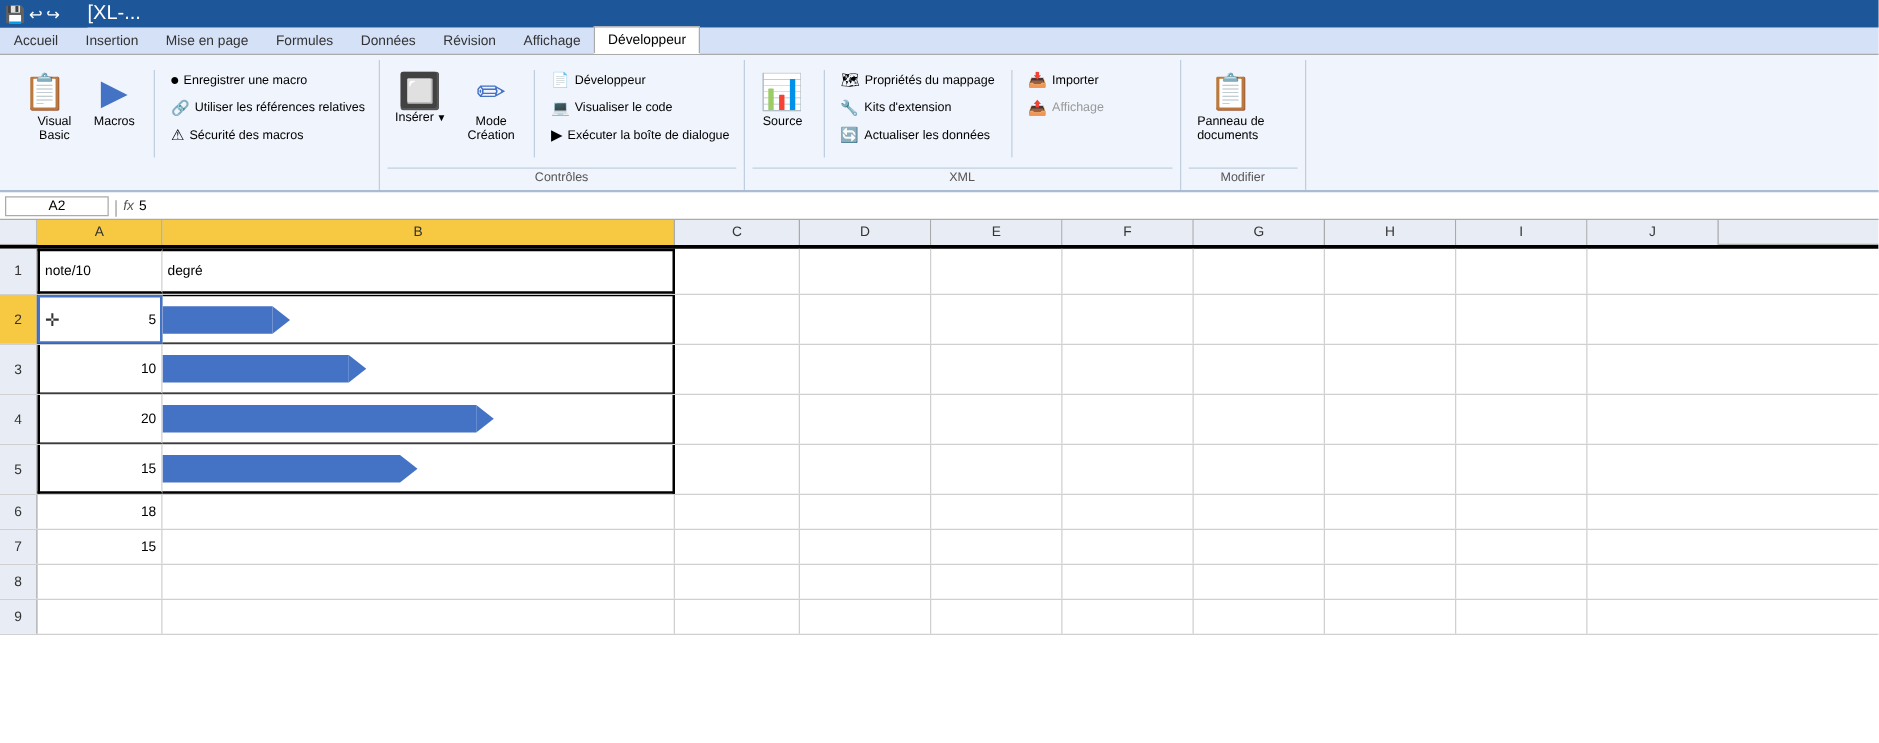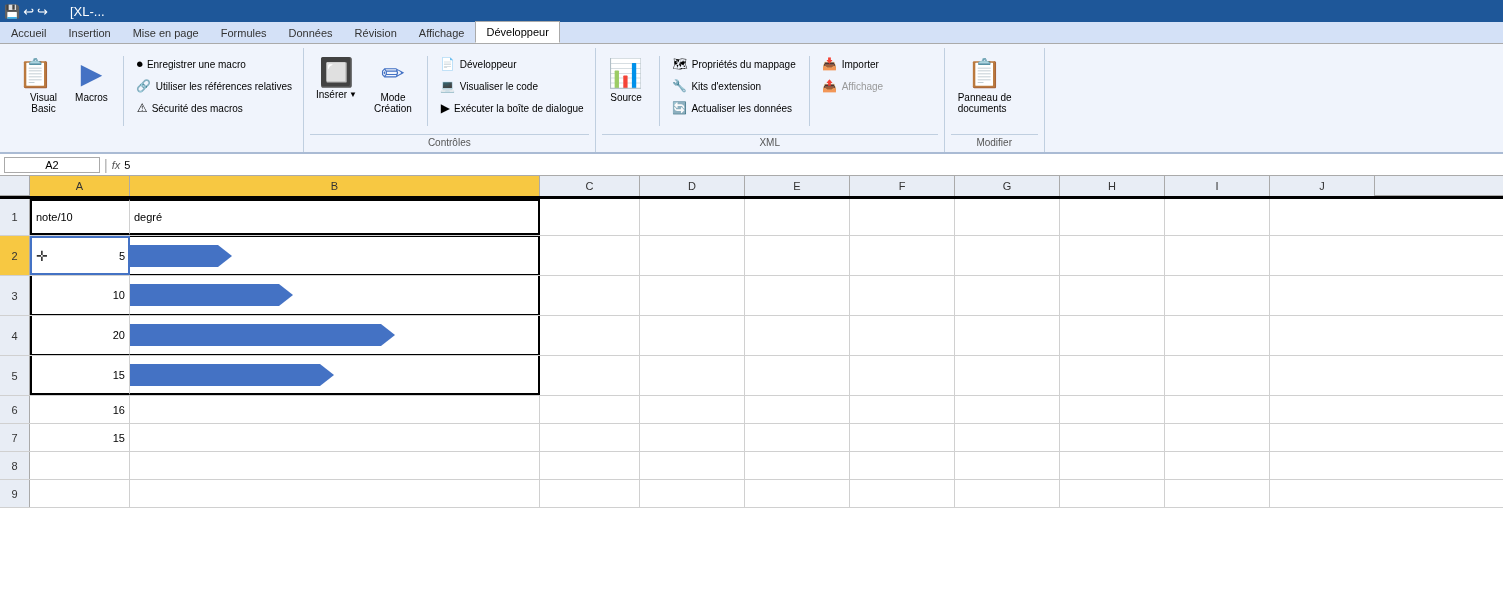--- a/index.html
+++ b/index.html
@@ -86,21 +86,21 @@
     .formula-bar {
       display: flex;
       align-items: center;
       height: 22px;
       border-bottom: 1px solid #aaa;
       background: #fff;
       padding: 0 4px;
       gap: 4px;
     }
     .cell-ref-box {
-      width: 96px;
+      width: 83px;
       border: 1px solid #aaa;
       padding: 1px 4px;
       font-size: 11px;
       text-align: center;
     }
     .formula-divider { color: #aaa; font-size: 14px; }
     .fx-label { color: #555; font-size: 11px; font-style: italic; }
     .formula-input { flex: 1; font-size: 11px; border: none; outline: none; }
 
     
@@ -234,21 +234,21 @@
   </style>
 </head>
 <body>
 
 <div style="position:relative; height:22px; background:#1e5799; display:flex; align-items:center; padding-left:70px; color:white; font-size:11px;">
   <div class="quick-access">
     <span class="qa-btn">💾</span>
     <span class="qa-btn">↩</span>
     <span class="qa-btn">↪</span>
   </div>
-  <span style="font-size:13px;">[XL-...</span>
+  <span style="font-size:16px;">[XL-...</span>
 </div>
 
 <div class="ribbon-tabs">
   <div class="ribbon-tab">Accueil</div>
   <div class="ribbon-tab">Insertion</div>
   <div class="ribbon-tab">Mise en page</div>
   <div class="ribbon-tab">Formules</div>
   <div class="ribbon-tab">Données</div>
   <div class="ribbon-tab">Révision</div>
   <div class="ribbon-tab">Affichage</div>
@@ -490,21 +490,21 @@
       <div class="cell col-other"></div>
       <div class="cell col-other"></div>
       <div class="cell col-other"></div>
       <div class="cell col-other"></div>
       <div class="cell col-other"></div>
     </div>
 
     <div class="spreadsheet-row short">
       <div class="row-header">6</div>
       <div class="cell col-a" style="justify-content:flex-end;">
-        <span>16</span>
+        <span>18</span>
       </div>
       <div class="cell col-b"></div>
       <div class="cell col-c"></div>
       <div class="cell col-other"></div>
       <div class="cell col-other"></div>
       <div class="cell col-other"></div>
       <div class="cell col-other"></div>
       <div class="cell col-other"></div>
       <div class="cell col-other"></div>
     </div>

